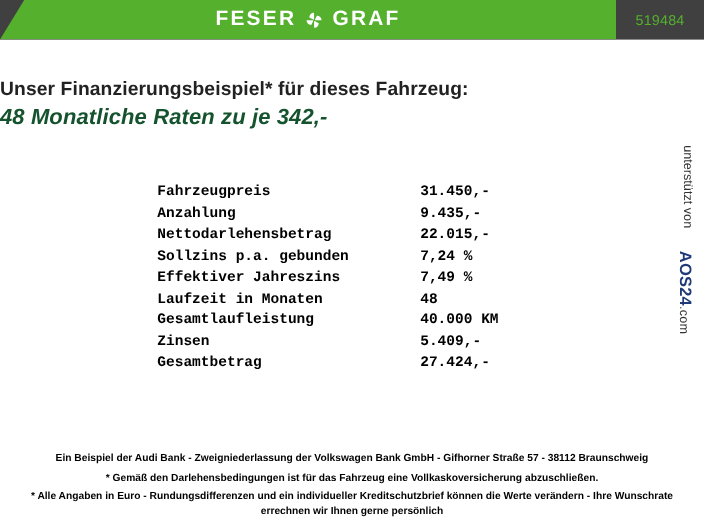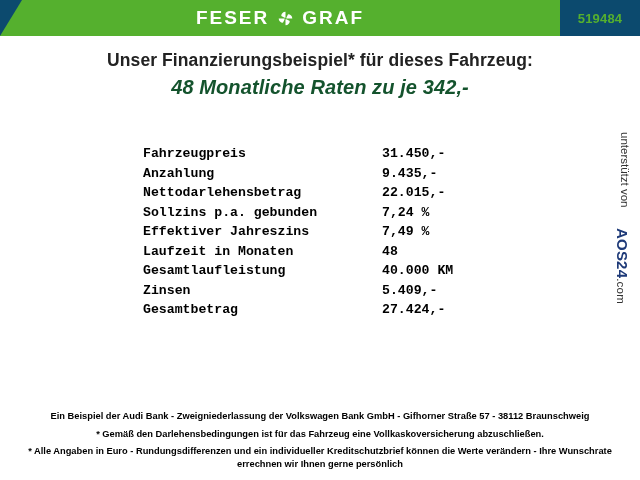--- a/index.html
+++ b/index.html
@@ -14,21 +14,21 @@
     color: #000000;
     overflow: hidden;
     position: relative;
   }
 
   
   .header {
     position: relative;
     height: 36px;
     width: 640px;
-    background: #0c4a6e;
+    background: #404040;
   }
   .header-green {
     position: absolute;
     top: 0;
     left: 0;
     width: 560px;
     height: 36px;
     background: #55b02e;
     
     clip-path: polygon(22px 0, 560px 0, 560px 36px, 0 36px);
@@ -62,28 +62,27 @@
     position: absolute;
     top: 0;
     right: 0;
     width: 80px;
     height: 36px;
     display: flex;
     align-items: center;
     justify-content: center;
     color: #55b02e;
     font-size: 13px;
-    font-weight: bold;
+    font-weight: normal;
     letter-spacing: 0.2px;
   }
 
   
   .title-block {
-    margin-top: 14px;
-    text-align: center;
+    margin-top: 34px;
   }
   .title-main {
     font-size: 17.5px;
     font-weight: bold;
     color: #222222;
     letter-spacing: 0.1px;
   }
   .title-sub {
     font-size: 20px;
     font-weight: bold;

